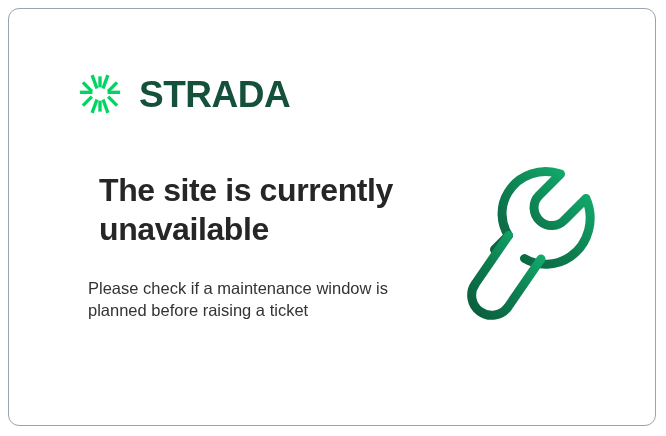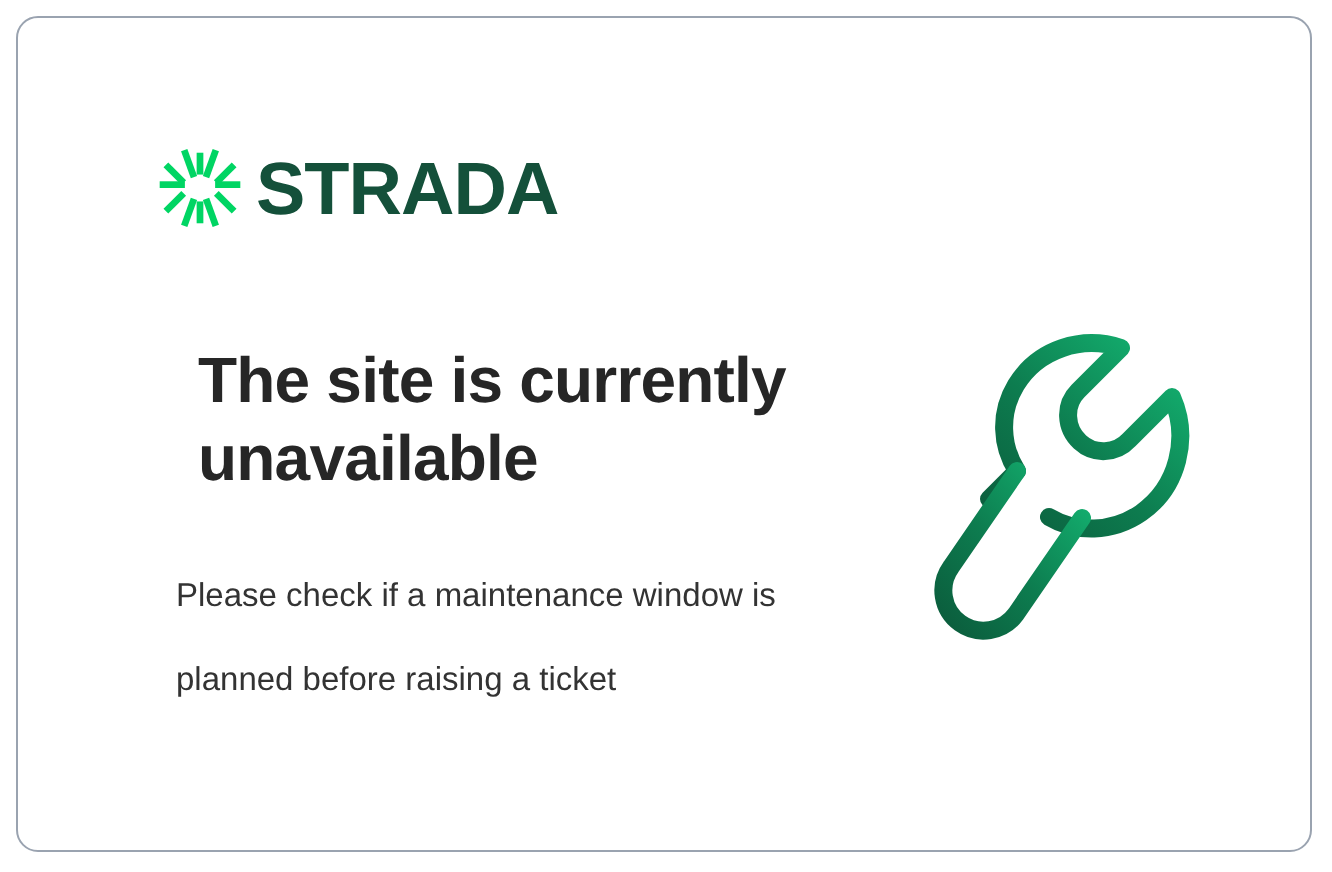--- a/index.html
+++ b/index.html
@@ -29,21 +29,21 @@
     overflow: hidden;
   }
 
   
   .brand {
     position: absolute;
     left: 70px;
     top: 64px;
     display: flex;
     align-items: center;
-    gap: 7px;
+    gap: 18px;
   }
   .brand-mark {
     display: block;
     width: 42px;
     height: 42px;
   }
   .brand-word {
     font-family: "Liberation Sans", sans-serif;
     font-size: 37px;
     font-weight: 700;
@@ -71,21 +71,21 @@
   
   .body-copy {
     position: absolute;
     left: 79px;
     top: 268px;
     width: 310px;
     margin: 0;
     font-family: "Liberation Sans", sans-serif;
     font-size: 16.5px;
     font-weight: 400;
-    line-height: 42px;
+    line-height: 22px;
     color: #333333;
   }
 
   
   .wrench {
     position: absolute;
     left: 452px;
     top: 148px;
     width: 168px;
     height: 172px;

